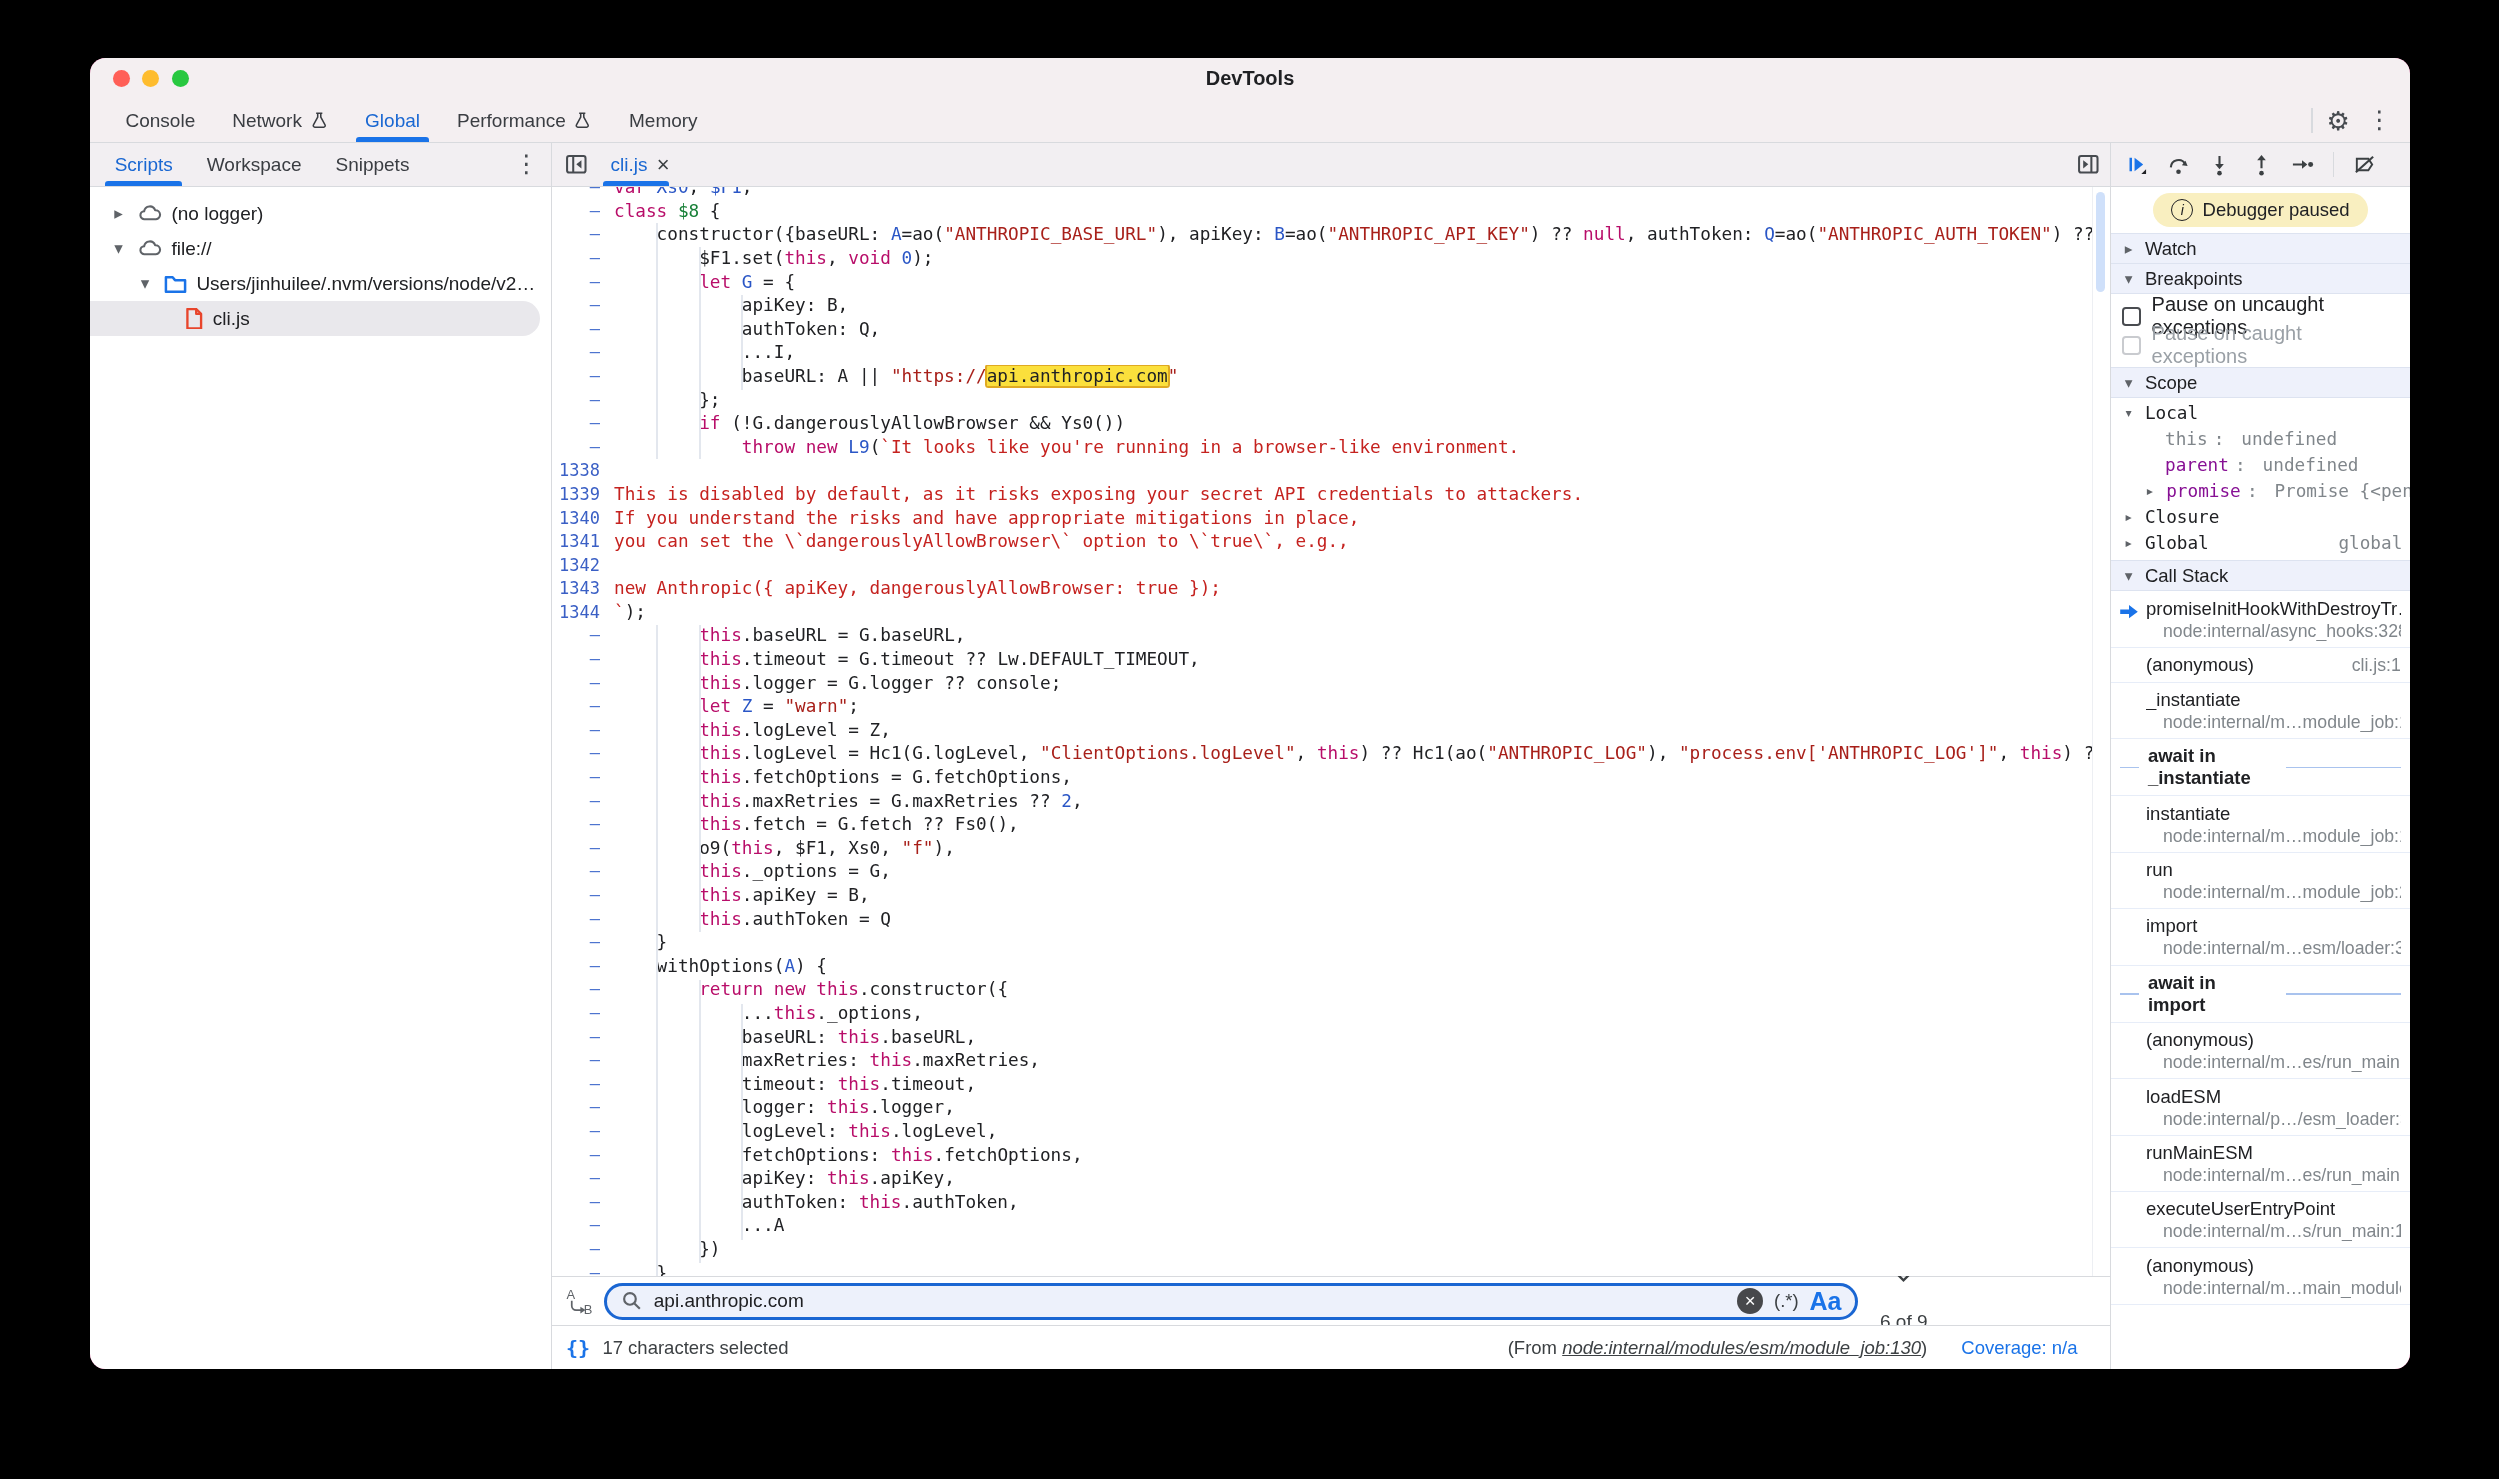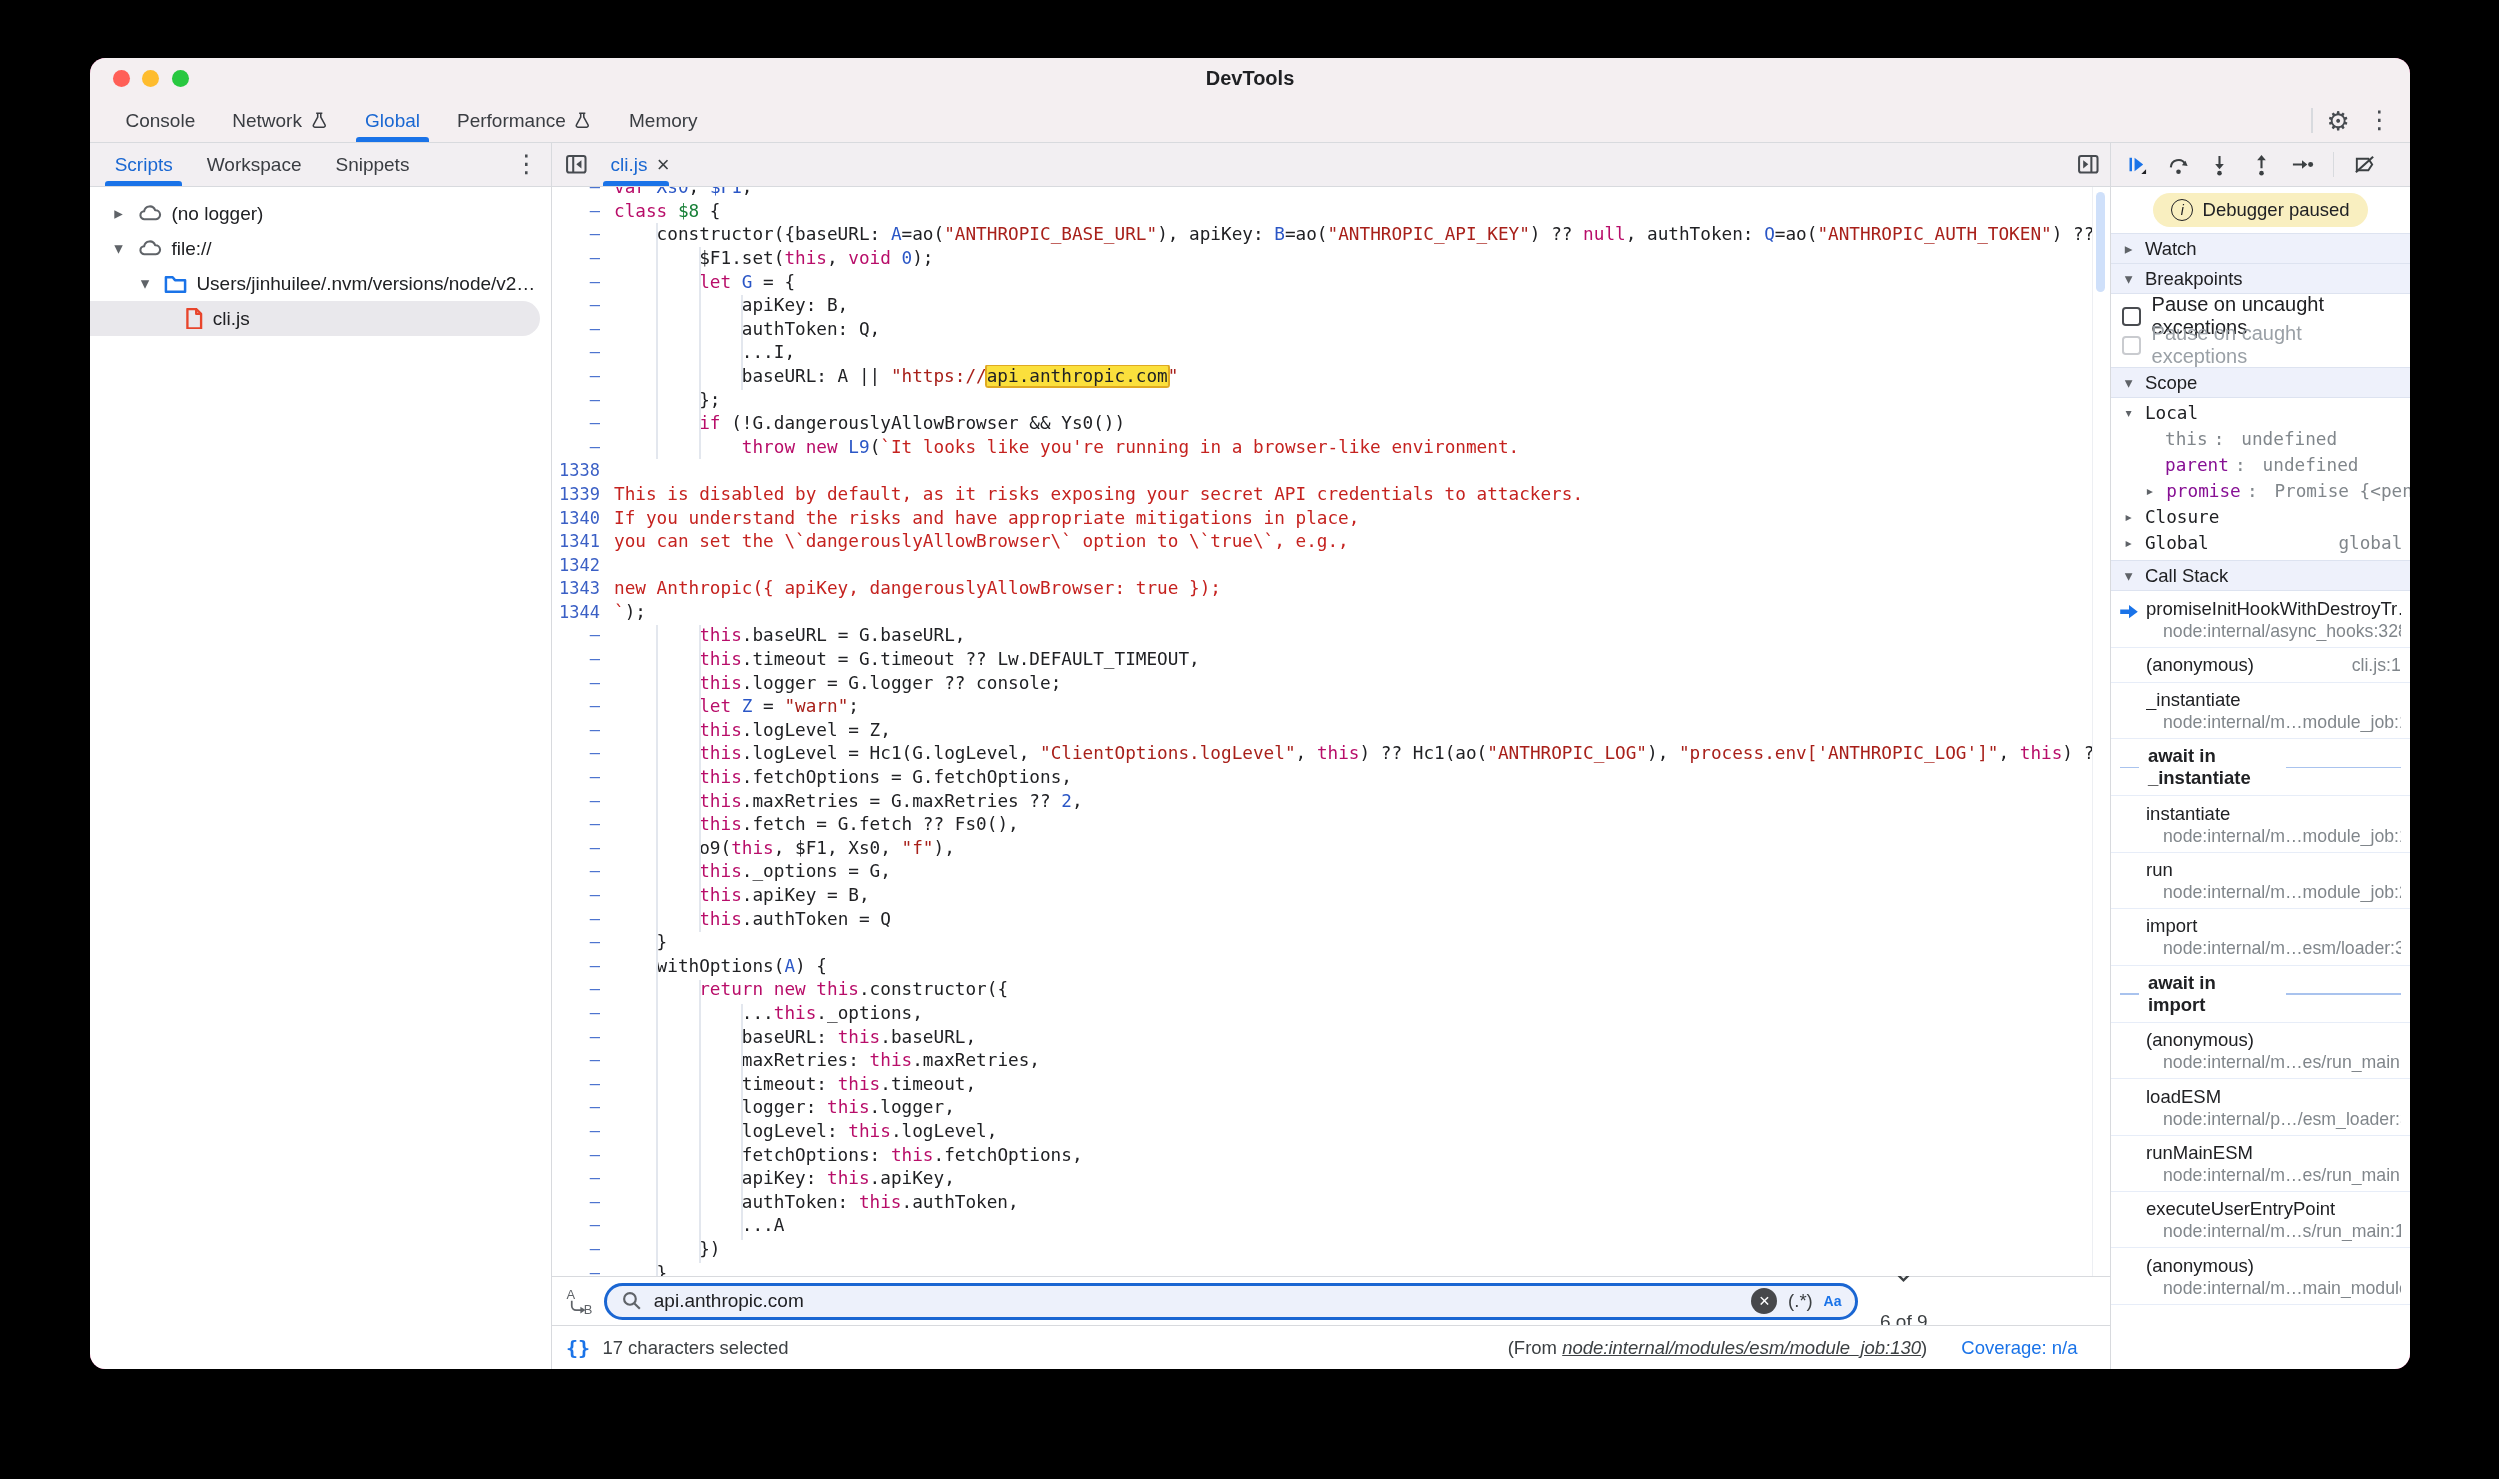--- a/index.html
+++ b/index.html
@@ -72,21 +72,21 @@
   .search-row{height:48px;flex:none;border-top:1.5px solid #d8dade;display:flex;align-items:center;
               padding:0 12.3px;background:#fff;}
   .ab-icon svg{width:31px;height:31px;display:block;color:#5f6368;}
   .search-field{width:1254px;height:37px;margin-left:9.2px;border:3.8px solid #1a66d2;border-radius:23px;
                 background:#edf1fb;display:flex;align-items:center;padding:0 14px;gap:10.8px;box-sizing:border-box;}
   .mag svg{width:21.5px;height:21.5px;display:block;color:#5f6368;}
   .search-query{font-size:19px;color:#202124;flex:1;white-space:nowrap;overflow:hidden;}
   .clear-btn{width:26px;height:26px;border-radius:50%;background:#47484b;color:#fff;display:flex;
              align-items:center;justify-content:center;font-size:18.5px;flex:none;}
   .regex-toggle{font-size:18.5px;color:#3c4043;flex:none;}
-  .case-toggle{font-size:14px;font-weight:bold;color:#1a73e8;flex:none;}
+  .case-toggle{font-size:25px;font-weight:bold;color:#1a73e8;flex:none;}
   .search-nav{display:flex;align-items:center;gap:23px;margin-left:21.5px;color:#3c4043;flex-direction:column;}
   .search-nav svg{width:23px;height:23px;display:block;color:#3c4043;}
   .match-count{font-size:19px;color:#3c4043;}
   .close-search{font-size:28px;color:#3c4043;line-height:1;}
   .status-row{height:43px;flex:none;border-top:1.5px solid #d8dade;display:flex;align-items:center;
               padding:0 14px;background:#fff;font-size:18.5px;color:#3c4043;}
   .braces{color:#1a73e8;font-weight:bold;font-size:20px;font-family:"DejaVu Sans Mono",monospace;margin-right:12.3px;}
   .status-right{margin-left:auto;display:flex;align-items:center;gap:34px;padding-right:18.5px;}
   .from-link{text-decoration:underline;font-style:italic;}
   .coverage{color:#1a73e8;}

